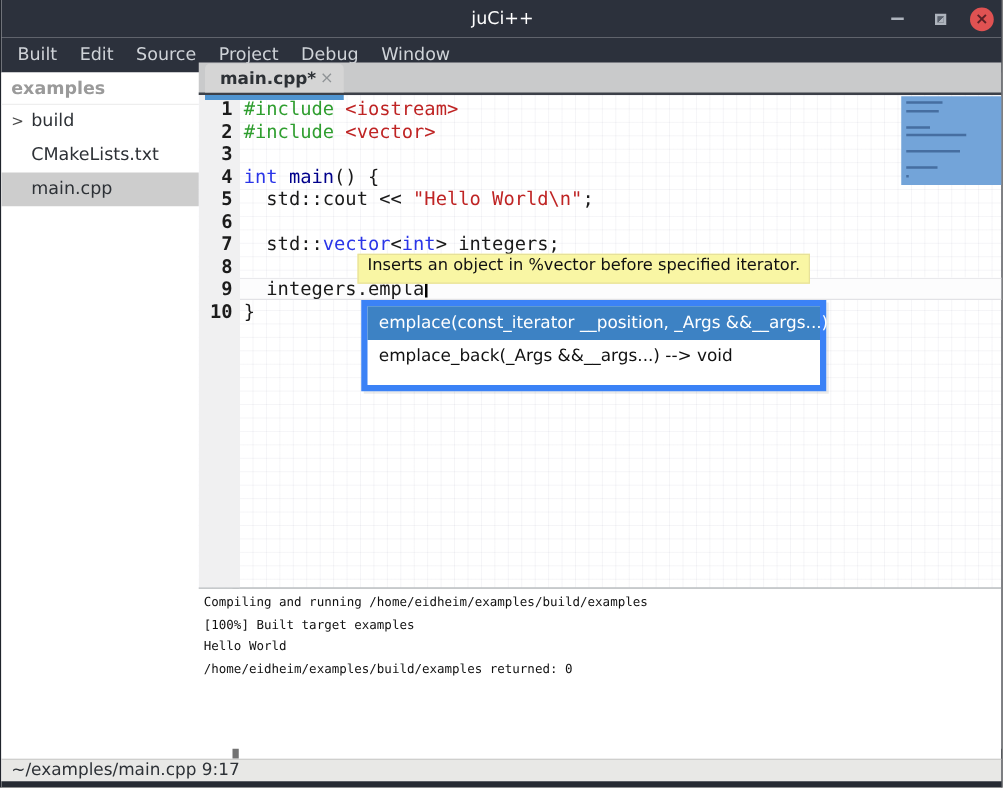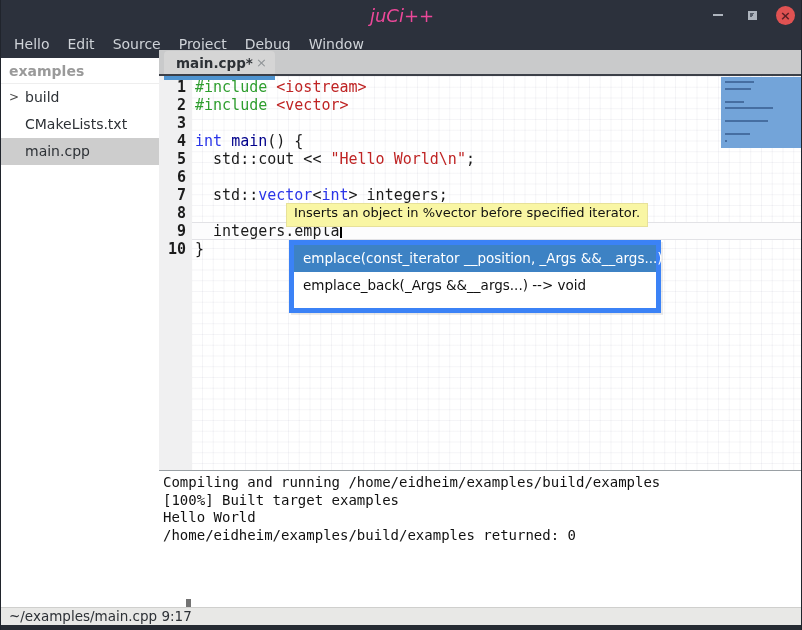--- a/index.html
+++ b/index.html
@@ -5,21 +5,21 @@
   html,body{margin:0;padding:0;background:#555;}
   *{box-sizing:border-box;}
   .window{
     position:relative;width:802px;height:630px;margin:0 auto;
     font-family:"DejaVu Sans","Liberation Sans",sans-serif;
     background:#fff;overflow:hidden;
     border-left:1px solid #20242c;border-right:1px solid #20242c;
   }
   
   .titlebar{position:absolute;left:0;top:0;width:802px;height:30px;background:#2c313c;display:flex;align-items:center;justify-content:center;}
-  .titlebar .title{color:#ec4899;font-size:18px;font-style:italic;}
+  .titlebar .title{color:#ffffff;font-size:14px;}
   .win-controls{position:absolute;right:8px;top:0;height:30px;display:flex;align-items:center;gap:14px;}
   .wc-btn{width:20px;height:20px;display:flex;align-items:center;justify-content:center;cursor:default;}
   .min-glyph{width:10px;height:2px;background:#aeb4bd;}
   .restore-glyph{width:9px;height:9px;border:2px solid #aeb4bd;background:linear-gradient(135deg,#59606c 50%,#aeb4bd 50%);}
   .close-circle{width:19px;height:19px;border-radius:50%;background:#e05252;color:#5c2026;font-size:13px;font-weight:bold;line-height:19px;text-align:center;}
   
   .menubar{position:absolute;left:0;top:30px;width:802px;height:28px;background:#2c313c;display:flex;align-items:center;padding-left:4px;}
   .menu-item{color:#cfd3d8;font-size:14px;padding:4px 9px;}
   
   .sidebar{position:absolute;left:0;top:58px;width:190px;height:549px;background:#fff;border-right:5px solid #737373;}
@@ -56,21 +56,21 @@
   .mm-line{position:absolute;left:4px;height:2px;background:rgba(25,55,105,0.5);}
   
   .doc-tooltip{position:absolute;left:127px;top:153px;z-index:6;background:#f9f6a4;border:1px solid #e7e19a;
     font-size:13px;color:#111;padding:1px 7px 6px 7px;white-space:nowrap;}
   .popup{position:absolute;left:130px;top:190px;width:372px;height:73px;z-index:6;background:#fff;
     border:5px solid #3b82f6;box-shadow:2px 2px 0 rgba(0,0,0,0.08);}
   .popup-item{height:27px;line-height:27px;font-size:13.5px;padding-left:9px;white-space:nowrap;color:#111;}
   .popup-item.selected{background:#3d82c4;color:#fff;}
   
   .terminal{position:absolute;left:0;top:421px;width:644px;height:128px;background:#fff;padding:3px 0 0 4px;}
-  .term-line{font-family:"DejaVu Sans Mono","Liberation Mono",monospace;font-size:14px;color:#111;height:17.5px;line-height:17.5px;white-space:pre;}
+  .term-line{font-family:"DejaVu Sans Mono","Liberation Mono",monospace;font-size:10px;color:#111;height:17.5px;line-height:17.5px;white-space:pre;}
   
   .statusbar{position:absolute;left:0;top:607px;width:802px;height:18px;background:#e8e8e6;border-top:1px solid #cfcfcd;
     font-size:13.5px;color:#2d3136;line-height:17px;padding-left:8px;}
   .bottom-strip{position:absolute;left:0;top:625px;width:802px;height:5px;background:#262b33;}
 </style>
 </head>
 <body>
 
 <div class="window">
 
@@ -81,21 +81,21 @@
           <span class="min-glyph"></span>
         </div>
       <div class="wc-btn">
           <span class="restore-glyph"></span>
         </div>
       <div class="close-circle"><span>×</span></div>
     </div>
   </div>
 
   <div class="menubar">
-    <span class="menu-item">Hello</span>
+    <span class="menu-item">Built</span>
     <span class="menu-item">Edit</span>
     <span class="menu-item">Source</span>
     <span class="menu-item">Project</span>
     <span class="menu-item">Debug</span>
     <span class="menu-item">Window</span>
   </div>
 
   <div class="sidebar">
     <div class="sidebar-header">examples</div>
     <div class="tree-row">

